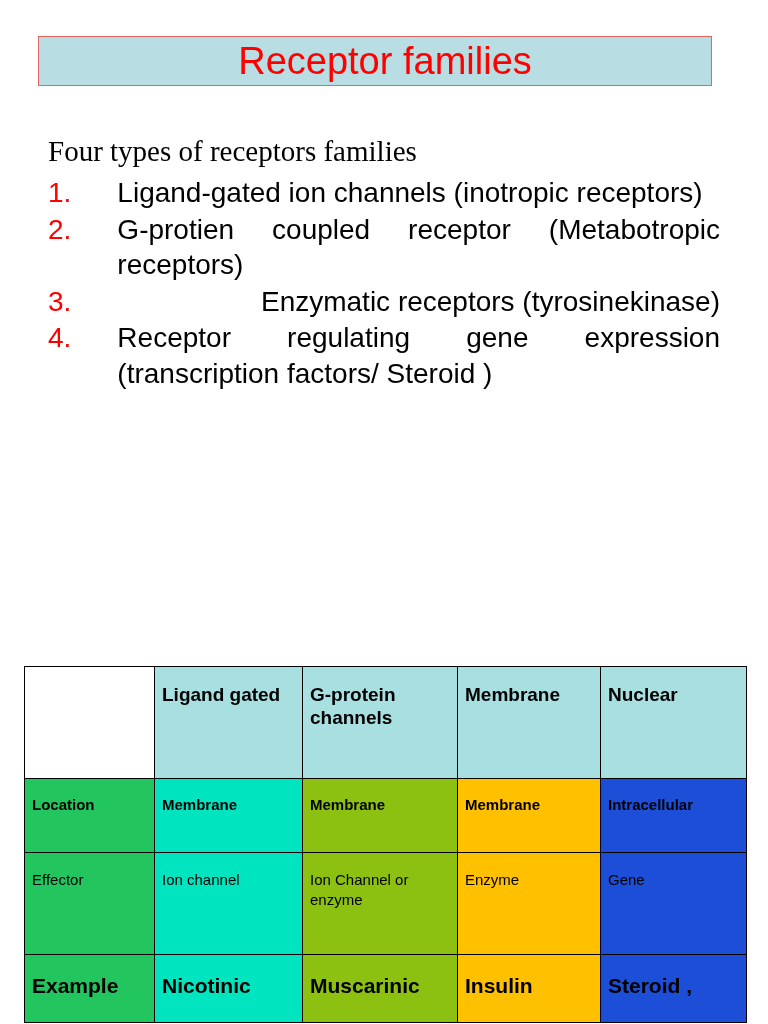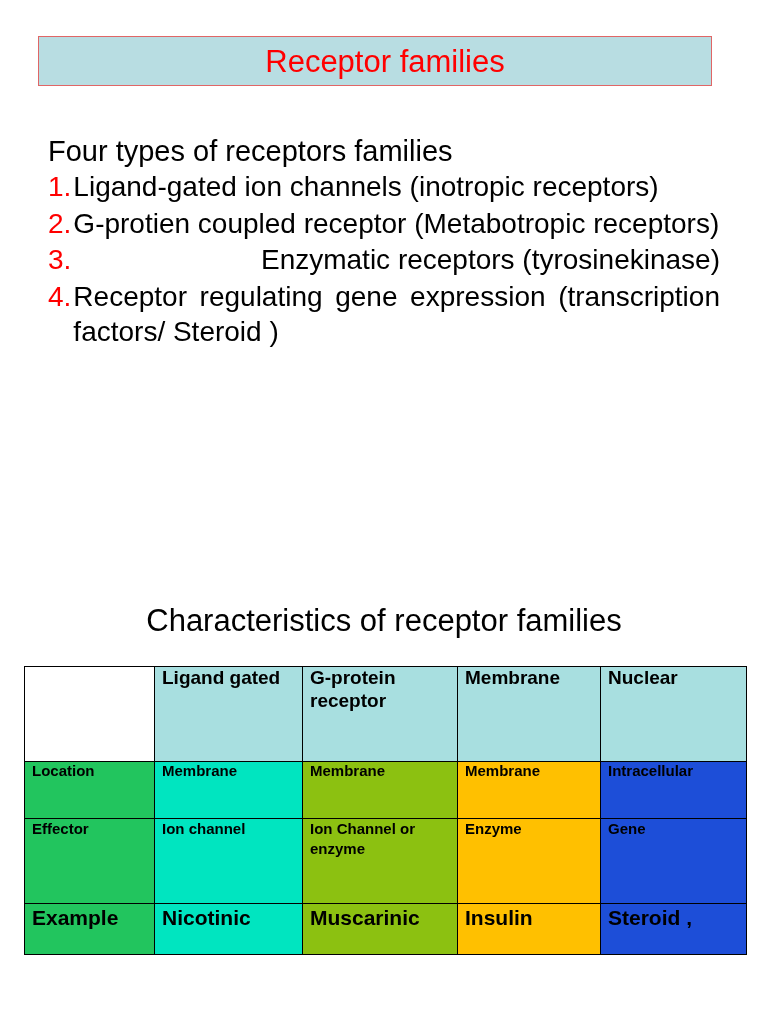--- a/index.html
+++ b/index.html
@@ -28,53 +28,56 @@
     height: 50px;
     background: #b8dde2;
     border: 1px solid #e06666;
     box-sizing: border-box;
     display: flex;
     align-items: center;
     justify-content: center;
   }
   .title-banner .title-text {
     color: #ff0000;
-    font-size: 31px;
+    font-size: 38px;
     line-height: 1;
     white-space: nowrap;
     margin-left: 20px;
   }
 
   
   .intro {
     position: absolute;
     left: 48px;
     top: 133px;
     width: 672px;
     color: #000000;
   }
   .intro-head {
     font-size: 29px;
     line-height: 1.25;
+    margin-bottom: 6px;
+    font-family: Liberation Serif, serif;
   }
   .list-item {
     display: flex;
     align-items: flex-start;
     font-size: 28px;
     line-height: 1.27;
     margin-bottom: 1px;
   }
   .list-num {
     color: #ff0000;
     flex: 0 0 auto;
     margin-right: 2px;
   }
   .list-body {
     flex: 1 1 auto;
     text-align: justify;
+    margin-left: 44px;
   }
   .list-body.nojust {
     text-align: right;
   }
 
   
   .section-head {
     position: absolute;
     left: 0;
     top: 603px;
@@ -92,33 +95,33 @@
     width: 722px;
   }
   table.char {
     border-collapse: collapse;
     width: 722px;
     table-layout: fixed;
   }
   table.char td {
     border: 1px solid #000000;
     vertical-align: top;
-    padding: 0 6px 6px 7px;
+    padding: 17px 6px 6px 7px;
     color: #000000;
   }
   col.c0 { width: 130px; }
   col.c1 { width: 148px; }
   col.c2 { width: 155px; }
   col.c3 { width: 143px; }
   col.c4 { width: 146px; }
 
   
   tr.head td { height: 88px; font-size: 19px; font-weight: bold; line-height: 1.2; }
   tr.r-location td { height: 50px; font-size: 15px; font-weight: bold; }
-  tr.r-effector td { height: 78px; font-size: 15px; font-weight: bold; line-height: 1.35; }
+  tr.r-effector td { height: 78px; font-size: 15px; font-weight: normal; line-height: 1.35; }
   tr.r-coupling td { height: 58px; font-size: 21px; font-weight: bold; }
   tr.r-example td { height: 44px; font-size: 21px; font-weight: bold; line-height: 1.3; }
 
   .bg-white { background: #ffffff; }
   .bg-cyanpale { background: #22c55e; }
   .bg-cyan { background: #00e5c0; }
   .bg-green2 { background: #8cc111; }
   .bg-gold { background: #ffc000; }
   .bg-gray { background: #1d4ed8; }
   .bg-palecyan-head { background: #a8dfe0; }
@@ -149,36 +152,35 @@
       <span class="list-num">3.</span>
       <span class="list-body nojust">Enzymatic receptors (tyrosinekinase)</span>
     </div>
 
     <div class="list-item">
       <span class="list-num">4.</span>
       <span class="list-body">Receptor regulating gene expression (transcription factors/ Steroid )</span>
     </div>
   </div>
 
-  <div class="section-head">Characteristics of receptor families</div>
 
   <div class="tbl-wrap">
     <table class="char">
       <colgroup>
         <col class="c0">
           <col class="c1">
           <col class="c2">
           <col class="c3">
           <col class="c4">
       </colgroup>
       <tbody>
         <tr class="head">
           <td class="bg-white"></td>
           <td class="bg-palecyan-head">Ligand gated</td>
-          <td class="bg-palecyan-head">G-protein receptor</td>
+          <td class="bg-palecyan-head">G-protein channels</td>
           <td class="bg-palecyan-head">Membrane</td>
           <td class="bg-palecyan-head">Nuclear</td>
         </tr>
 
         <tr class="r-location">
           <td class="bg-cyanpale">Location</td>
           <td class="bg-cyan">Membrane</td>
           <td class="bg-green2">Membrane</td>
           <td class="bg-gold">Membrane</td>
           <td class="bg-gray">Intracellular</td>

